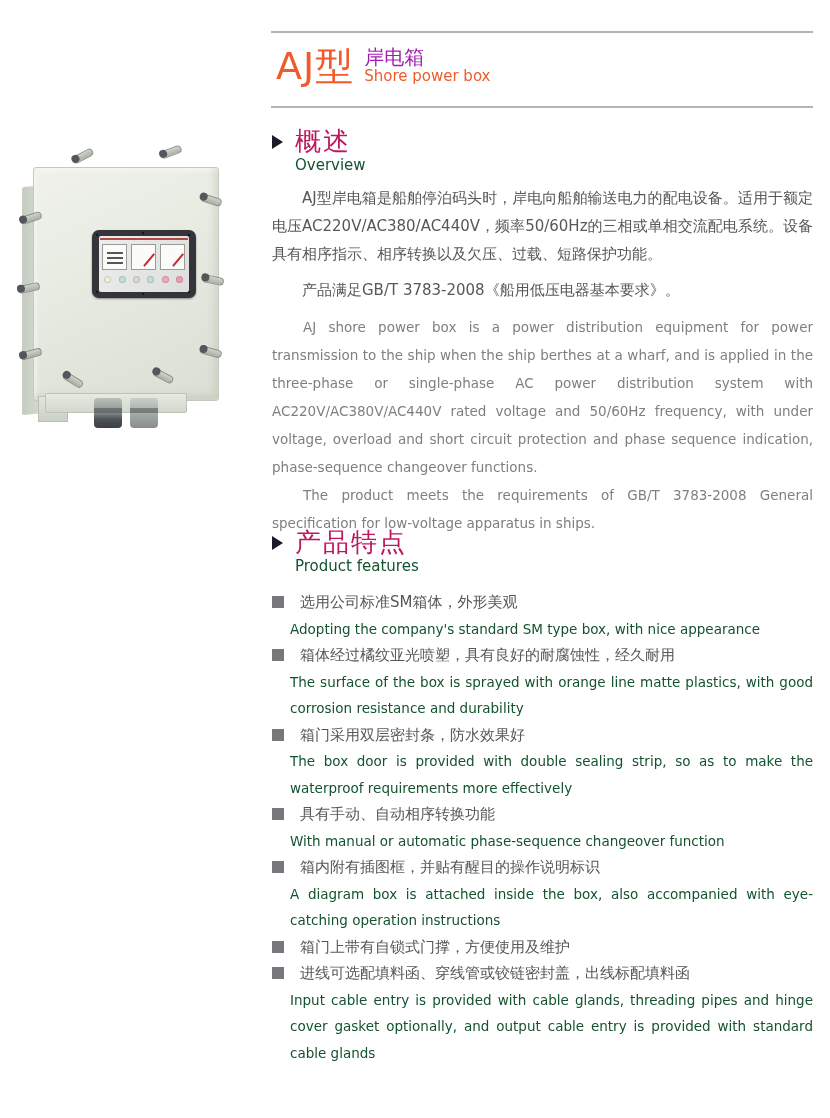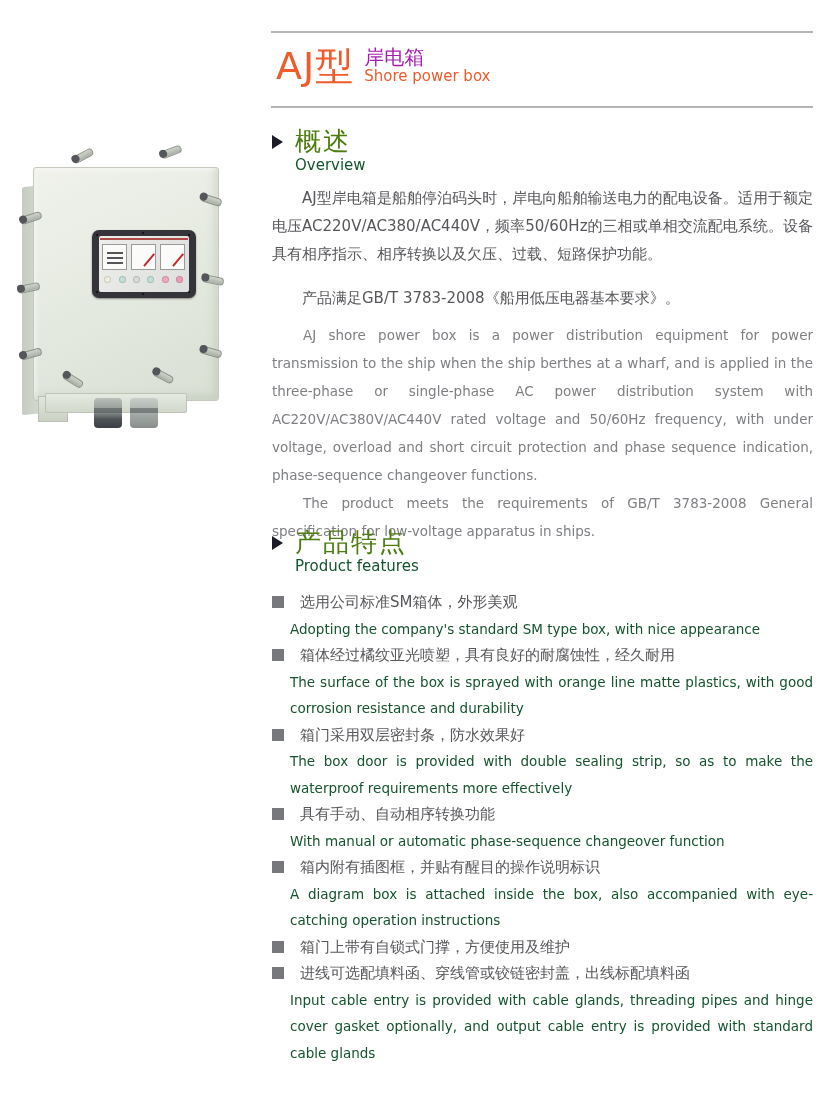--- a/index.html
+++ b/index.html
@@ -24,28 +24,28 @@
   #section-overview { top:126px; }
   #section-features { top:527px; }
   .sec-head { display:flex; align-items:flex-start; }
   .tri {
     width:0; height:0; margin-top:9px;
     border-left:11px solid #1c1c28;
     border-top:7px solid transparent;
     border-bottom:7px solid transparent;
   }
   .sec-titles { margin-left:12px; }
-  .sec-cn { color:#4d7c0f; font-size:26px; line-height:30px; letter-spacing:2px; font-weight:500; }
+  .sec-cn { color:#be185d; font-size:26px; line-height:30px; letter-spacing:2px; font-weight:500; }
   .sec-en { color:#14532d; font-size:15px; line-height:19px; }
 
   .para-cn {
     margin-top:9px; color:#57575b; font-size:15px; line-height:28px;
     text-align:justify; text-indent:2em;
   }
-  .para-cn.no-gap { margin-top:16px; }
+  .para-cn.no-gap { margin-top:8px; }
   .para-en {
     margin-top:3px; color:#7e7f83; font-size:13.5px; line-height:28px;
     text-align:justify; text-indent:2.3em;
   }
 
   
   .feat-list { margin-top:13px; }
   .feat-cn {
     position:relative; color:#57575b; font-size:15px; line-height:26.5px;
     padding-left:28px;

